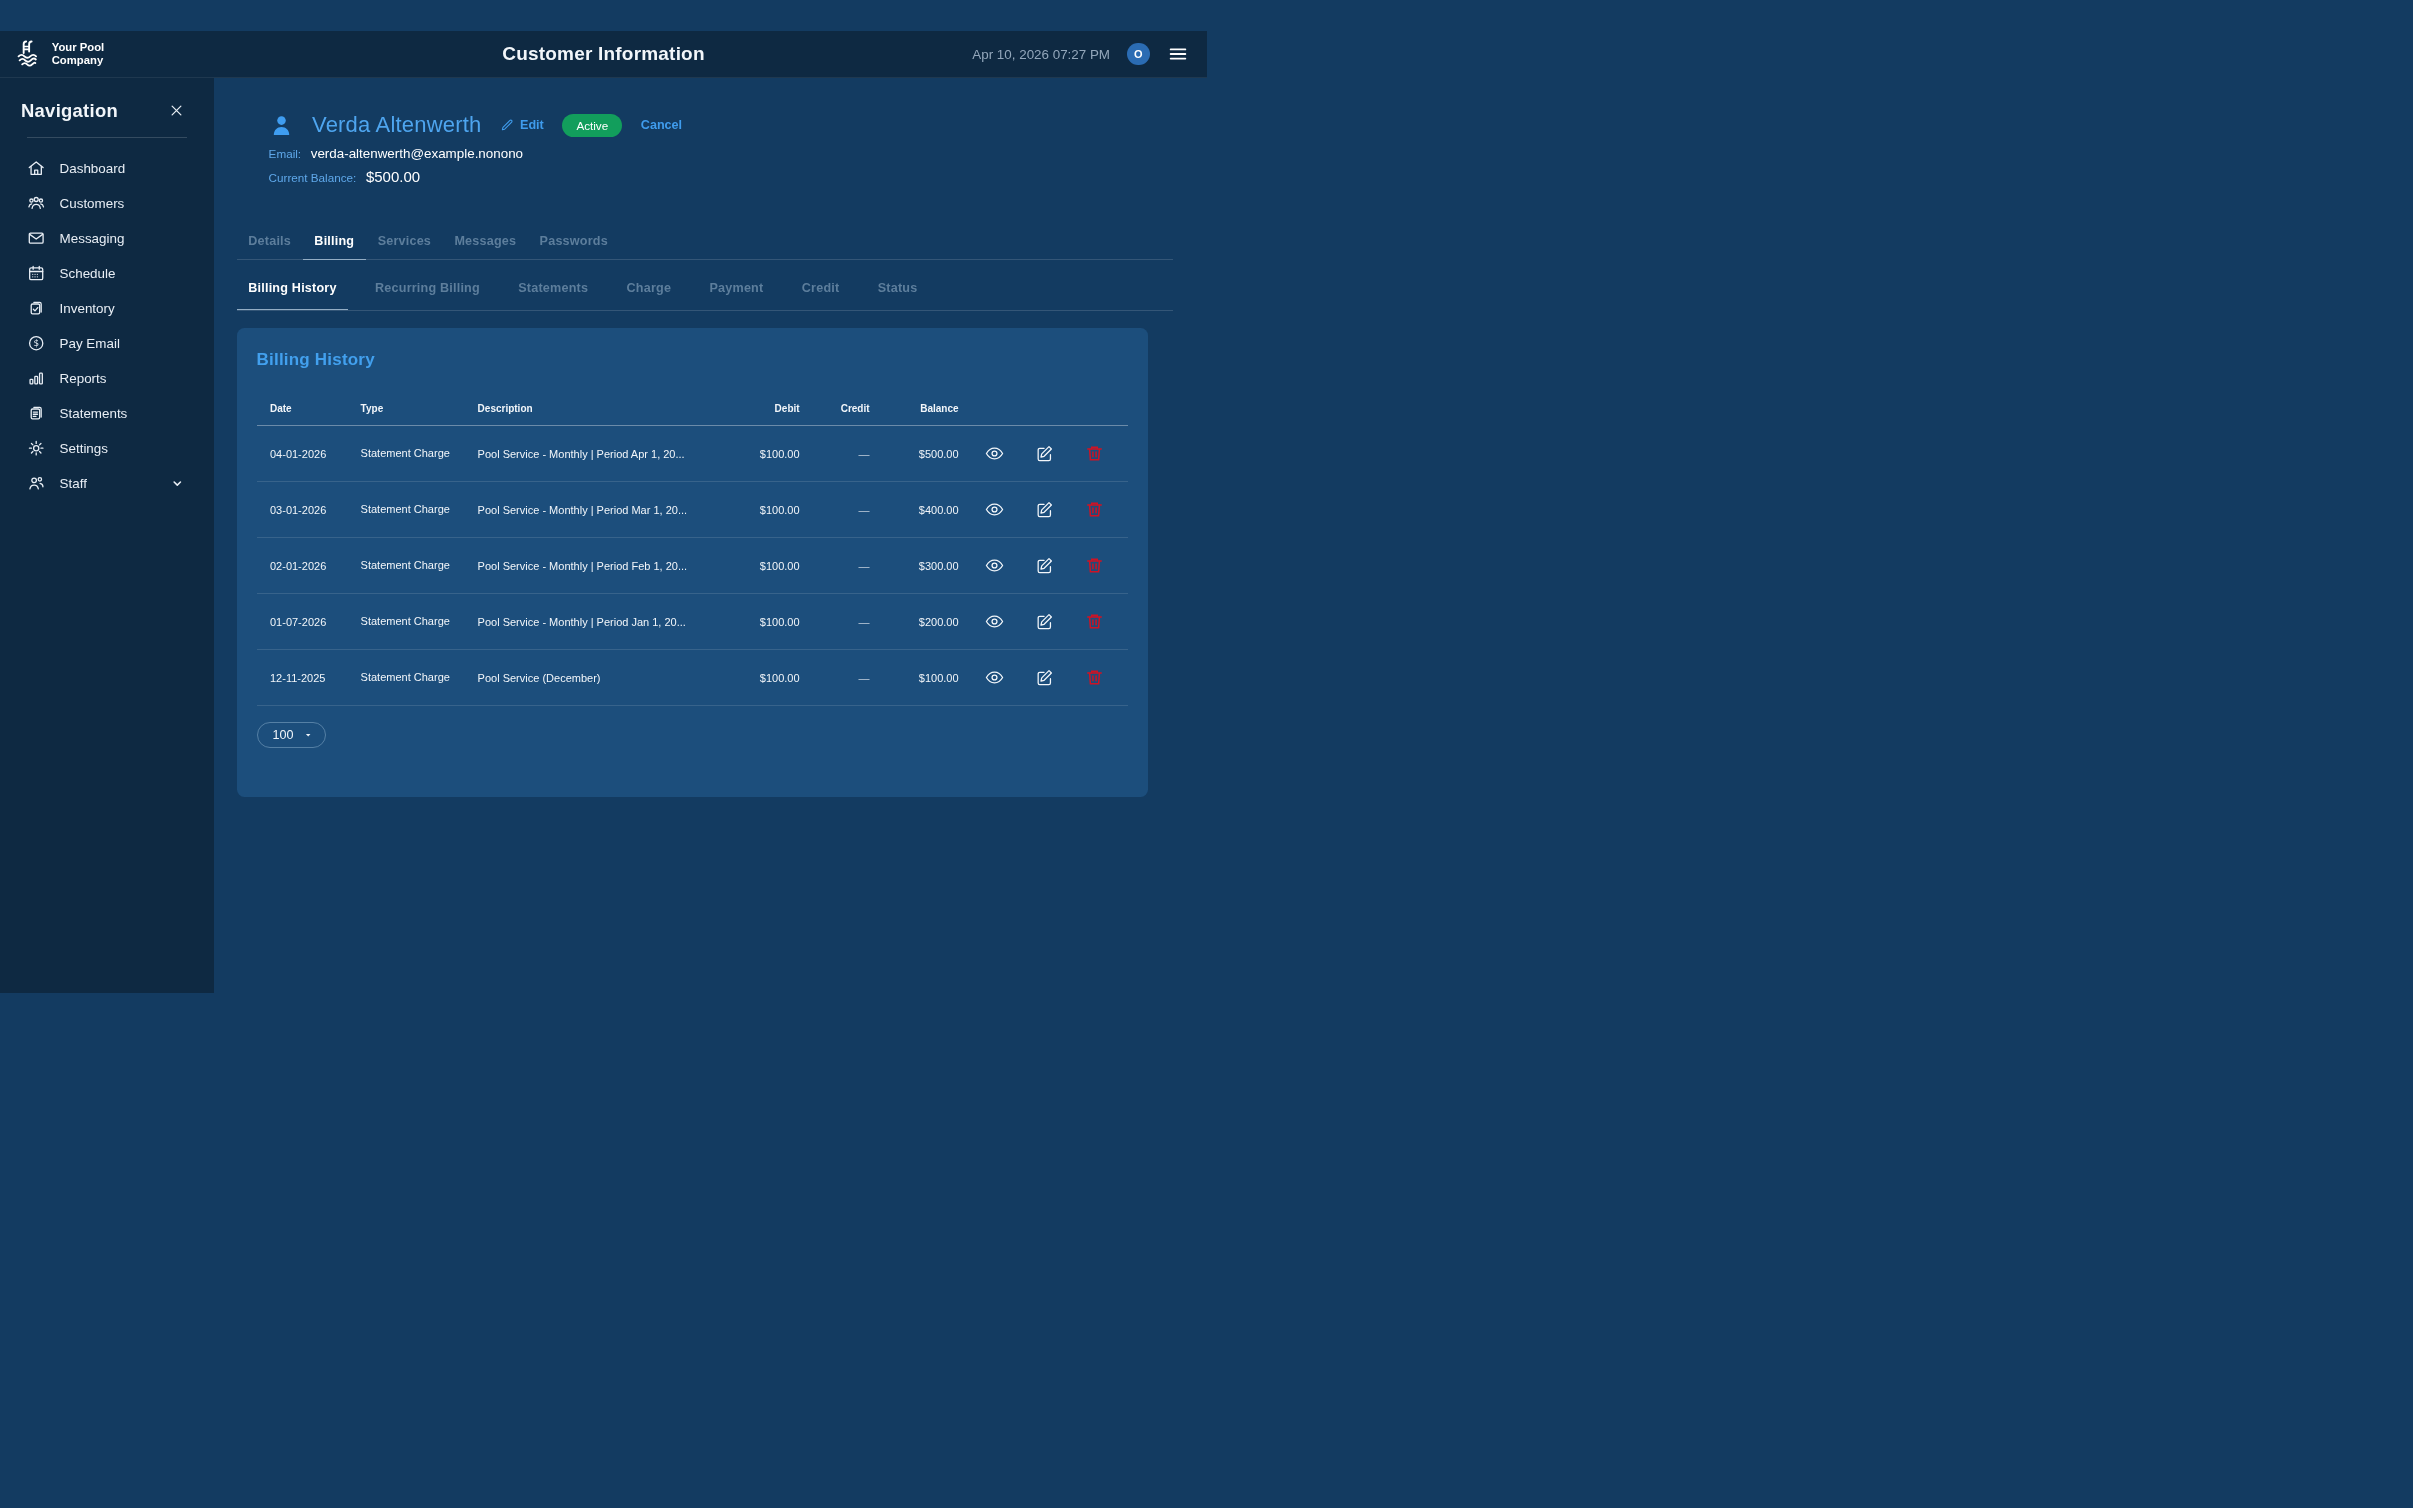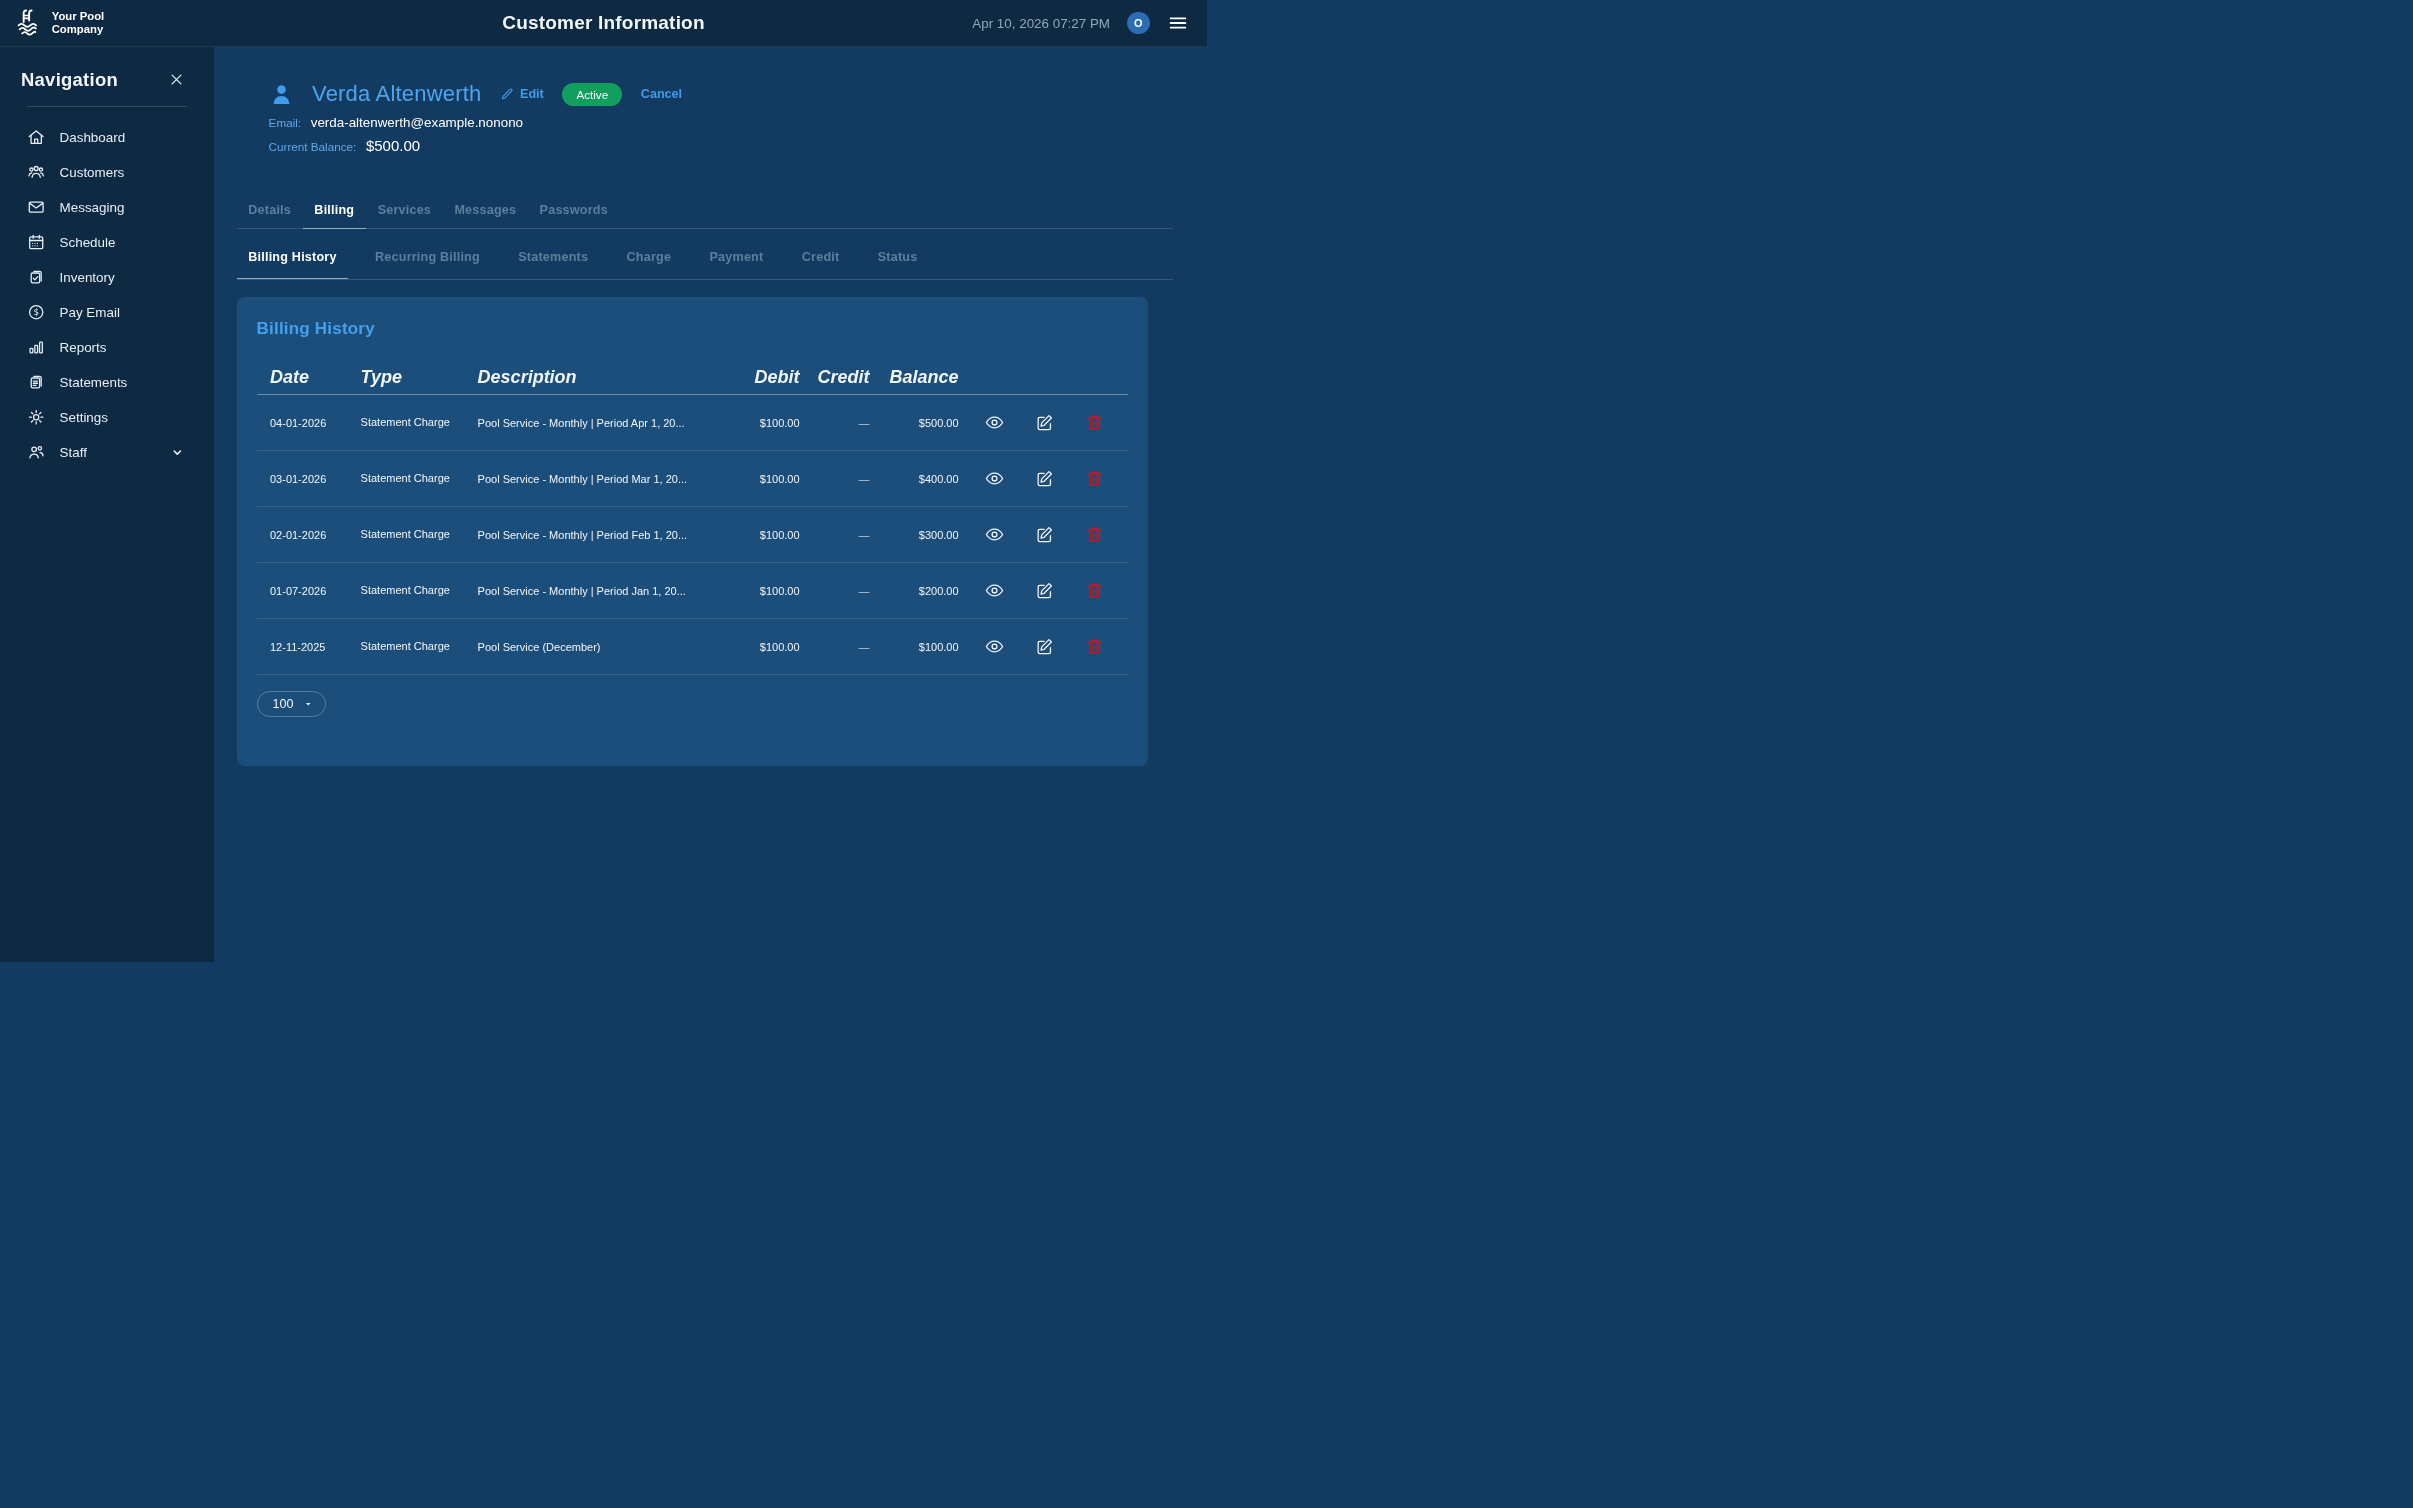--- a/index.html
+++ b/index.html
@@ -4,21 +4,21 @@
 <style>
   :root{
     --dark:#0e2942; --main:#133b61; --card:#1c4e7c;
     --accent-blue:#42a0ee; --label-blue:#5fa8ea; --link-blue:#3f9ced;
     --orange:#f09a1c; --green:#129e5c; --red:#cf1324;
     --text:#f2f6fa; --muted:#93a7bb; --tab-idle:#5d7e9c;
   }
   *{margin:0;padding:0;box-sizing:border-box;}
   html,body{background:var(--main);}
   body{font-family:"Liberation Sans",sans-serif;color:var(--text);}
-  .app{position:relative;width:1207px;height:962px;overflow:hidden;background:var(--main);}
+  .app{position:relative;width:1207px;height:962px;overflow:hidden;background:var(--main);margin-top:31px;}
 
   
   .topbar{position:absolute;top:0;left:0;width:100%;height:47px;background:var(--dark);
     display:flex;align-items:center;z-index:10;border-bottom:0.8px solid rgba(255,255,255,.07);}
   .logo{display:flex;align-items:center;gap:5px;padding-left:11.7px;width:214px;cursor:pointer;}
   .logo svg{width:35px;height:35px;}
   .logo-text{font-size:11.3px;font-weight:bold;line-height:1.15;color:#fff;}
   .topbar-title{position:absolute;left:0;right:0;text-align:center;font-size:19px;font-weight:bold;letter-spacing:0.2px;pointer-events:none;}
   .topbar-right{margin-left:auto;display:flex;align-items:center;gap:17px;padding-right:18.4px;}
   .topbar-date{font-size:13.4px;color:var(--muted);}
@@ -72,21 +72,21 @@
   .tab.active{color:#fff;border-bottom:1.7px solid #93adc4;margin-bottom:-0.8px;}
   .subtabs{display:flex;gap:15px;padding-top:21px;border-bottom:0.8px solid rgba(255,255,255,.14);}
   .subtab{padding:0 11.7px 14.2px 11.7px;font-size:12.6px;font-weight:bold;color:var(--tab-idle);cursor:pointer;letter-spacing:0.2px;}
   .subtab.active{color:#fff;border-bottom:1.7px solid #93adc4;margin-bottom:-0.8px;}
 
   
   .card{margin-top:17px;width:911px;min-height:469px;background:var(--card);border-radius:7.5px;padding:22.6px 20px 20px 20px;}
   .card-title{color:var(--accent-blue);font-size:17px;letter-spacing:0.2px;}
   .bh-table{margin-top:22px;}
   .bh-head,.bh-row{display:grid;grid-template-columns:99px 117px 1fr 77px 70px 89px 164px;align-items:center;}
-  .bh-head{height:34px;font-size:18px;font-weight:bold;border-bottom:0.8px solid rgba(255,255,255,.35);font-style:italic;}
+  .bh-head{height:34px;font-size:10px;font-weight:bold;border-bottom:0.8px solid rgba(255,255,255,.35);}
   .bh-head .cell{padding:0 5px;}
   .bh-row{height:56px;font-size:11px;border-bottom:0.8px solid rgba(255,255,255,.12);}
   .bh-row .cell{padding:0 5px;}
   .cell.date{padding-left:13.4px;}
   .bh-head .cell.date{padding-left:13.4px;}
   .cell.type{line-height:1.45;}
   .cell.num{text-align:right;}
   .cell.credit{color:#c3d0dc;}
   .cell.actions{display:flex;justify-content:flex-end;gap:31px;padding-right:23.5px;}
   .icon-btn{width:19px;height:19px;color:#f3f7fb;cursor:pointer;background:none;border:none;padding:0;display:flex;align-items:center;justify-content:center;}

